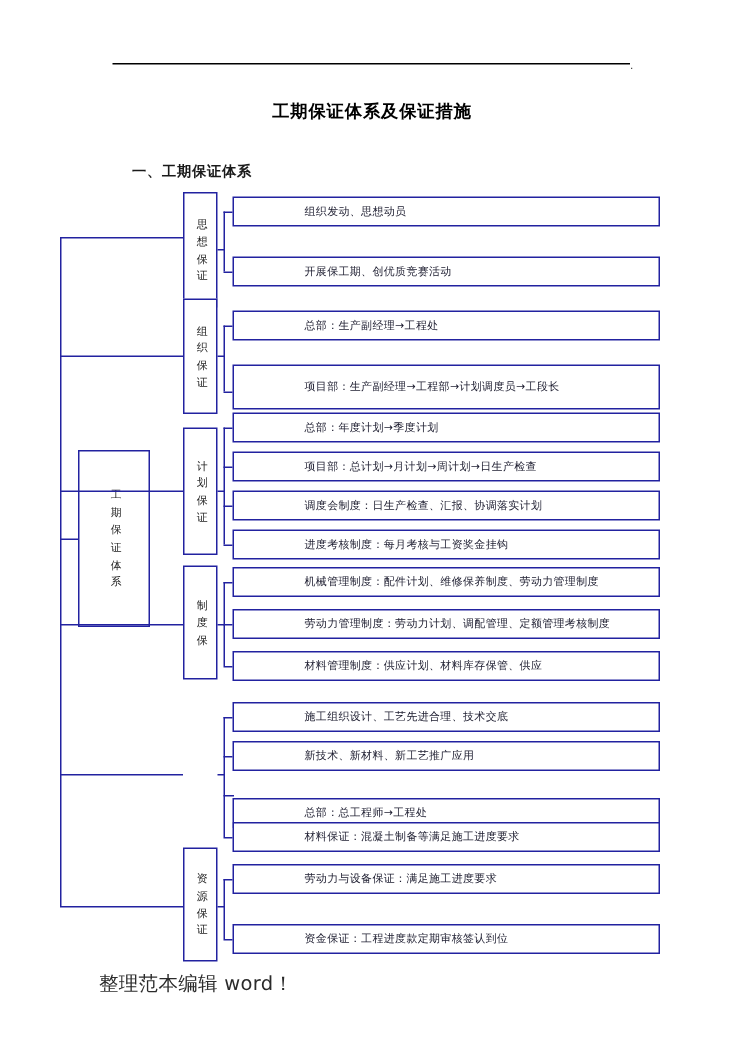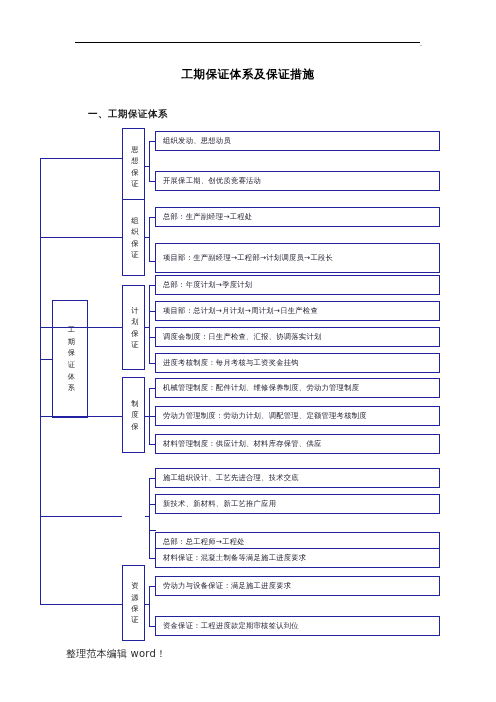--- a/index.html
+++ b/index.html
@@ -41,21 +41,21 @@
 
   .box{
     position:absolute;
     border:1.1px solid #2222a0;
     box-sizing:border-box;
     background:#fff;
   }
 
   
   .root-box{
-    left:52px;top:300px;width:36px;height:118px;
+    left:52px;top:300px;width:48px;height:118px;
     display:flex;align-items:center;justify-content:center;
   }
   .vlabel{
     font-size:7.4px;color:#222;line-height:1.52;
     text-align:right;
     writing-mode:horizontal-tb;
     letter-spacing:0;
     word-break:break-all;
     width:10px;
   }
@@ -64,38 +64,38 @@
   
   .cat-box{
     left:122px;width:23px;
     display:flex;align-items:center;justify-content:center;
   }
   .cat-box .vlabel{font-size:7.3px;line-height:1.55;width:10px;}
 
   
   .item-box{
     left:155px;width:285px;
-    display:flex;align-items:center;
+    display:flex;align-items:center;padding-left:40px;
   }
   .item-text{
     font-size:7.3px;color:#1b1b2e;
     padding-left:7px;letter-spacing:.25px;
     line-height:1.25;
     white-space:nowrap;
   }
 
   
   .ln{position:absolute;background:#2222a0;}
   .ln-h{height:1.1px;}
   .ln-v{width:1.1px;}
 
   
   .footer{
     position:absolute;left:66px;top:647px;
-    font-size:10px;color:#2b2b2b;letter-spacing:.2px;
+    font-size:13px;color:#2b2b2b;letter-spacing:.2px;
   }
 </style>
 </head>
 <body>
 
 <div class="page">
 
   <div class="header-rule"></div>
   <div class="header-dot">.</div>
 

